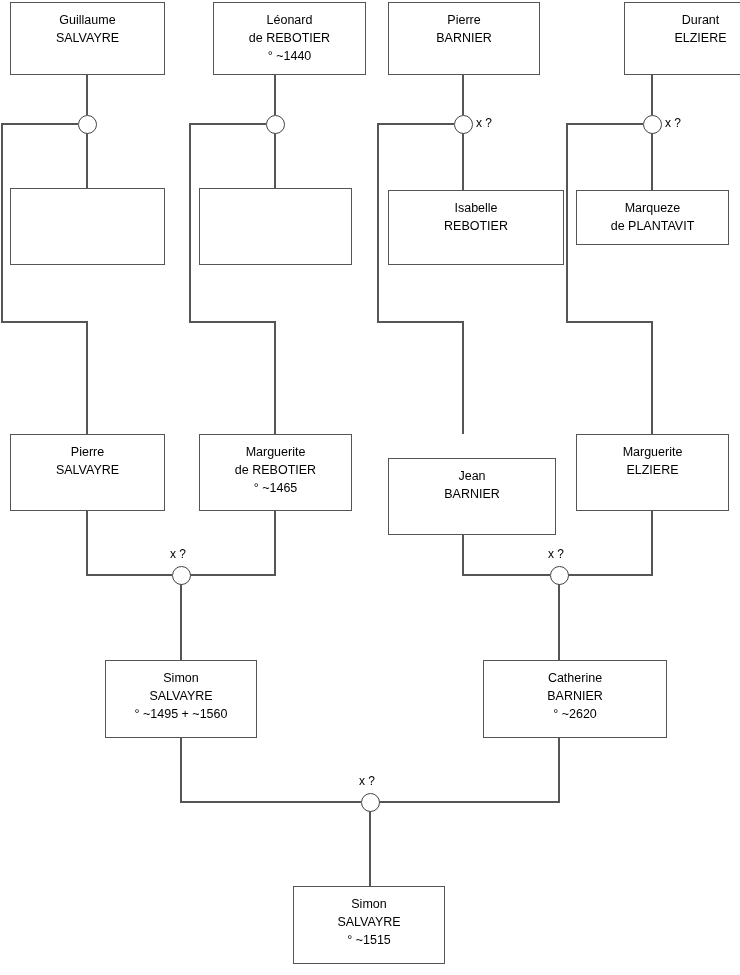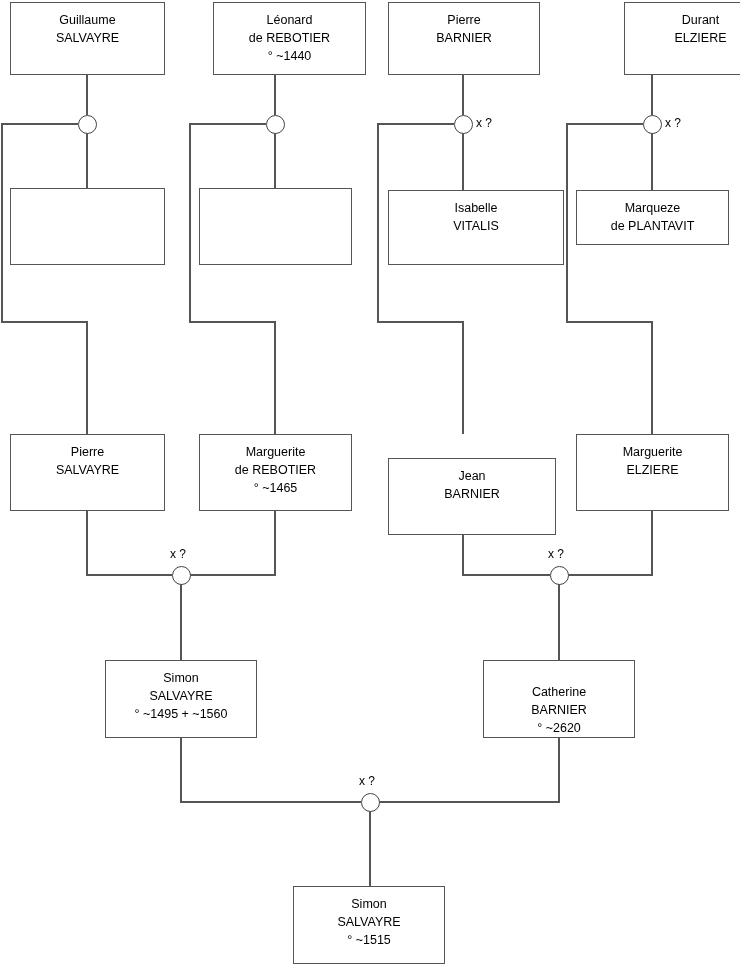--- a/index.html
+++ b/index.html
@@ -118,21 +118,21 @@
         <span class="surname">BARNIER</span>
       </div>
       <div class="person-box" style="left: 576px; top: 2px; width: 153px; height: 73px; margin-left: 48px;">
         <span class="given">Durant</span>
         <span class="surname">ELZIERE</span>
       </div>
       <div class="person-box" style="left: 10px; top: 188px; width: 155px; height: 77px;"></div>
       <div class="person-box" style="left: 199px; top: 188px; width: 153px; height: 77px;"></div>
       <div class="person-box" style="left: 388px; top: 190px; width: 176px; height: 75px;">
         <span class="given">Isabelle</span>
-        <span class="surname">VITALIS</span>
+        <span class="surname">REBOTIER</span>
       </div>
       <div class="person-box" style="left: 576px; top: 190px; width: 153px; height: 55px;">
         <span class="given">Marqueze</span>
         <span class="surname">de PLANTAVIT</span>
       </div>
       <div class="person-box" style="left: 10px; top: 434px; width: 155px; height: 77px;">
         <span class="given">Pierre</span>
         <span class="surname">SALVAYRE</span>
       </div>
       <div class="person-box" style="left: 199px; top: 434px; width: 153px; height: 77px;">
@@ -146,21 +146,21 @@
       </div>
       <div class="person-box" style="left: 576px; top: 434px; width: 153px; height: 77px;">
         <span class="given">Marguerite</span>
         <span class="surname">ELZIERE</span>
       </div>
       <div class="person-box" style="left: 105px; top: 660px; width: 152px; height: 78px;">
         <span class="given">Simon</span>
         <span class="surname">SALVAYRE</span>
         <span class="dates">° ~1495 + ~1560</span>
       </div>
-      <div class="person-box" style="left: 483px; top: 660px; width: 152px; height: 78px; justify-content: flex-end;">
+      <div class="person-box" style="left: 483px; top: 660px; width: 184px; height: 78px;">
         <span class="given">Catherine</span>
         <span class="surname">BARNIER</span>
         <span class="dates">° ~2620</span>
       </div>
       <div class="person-box" style="left: 293px; top: 886px; width: 152px; height: 78px;">
         <span class="given">Simon</span>
         <span class="surname">SALVAYRE</span>
         <span class="dates">° ~1515</span>
       </div>
     </div>

